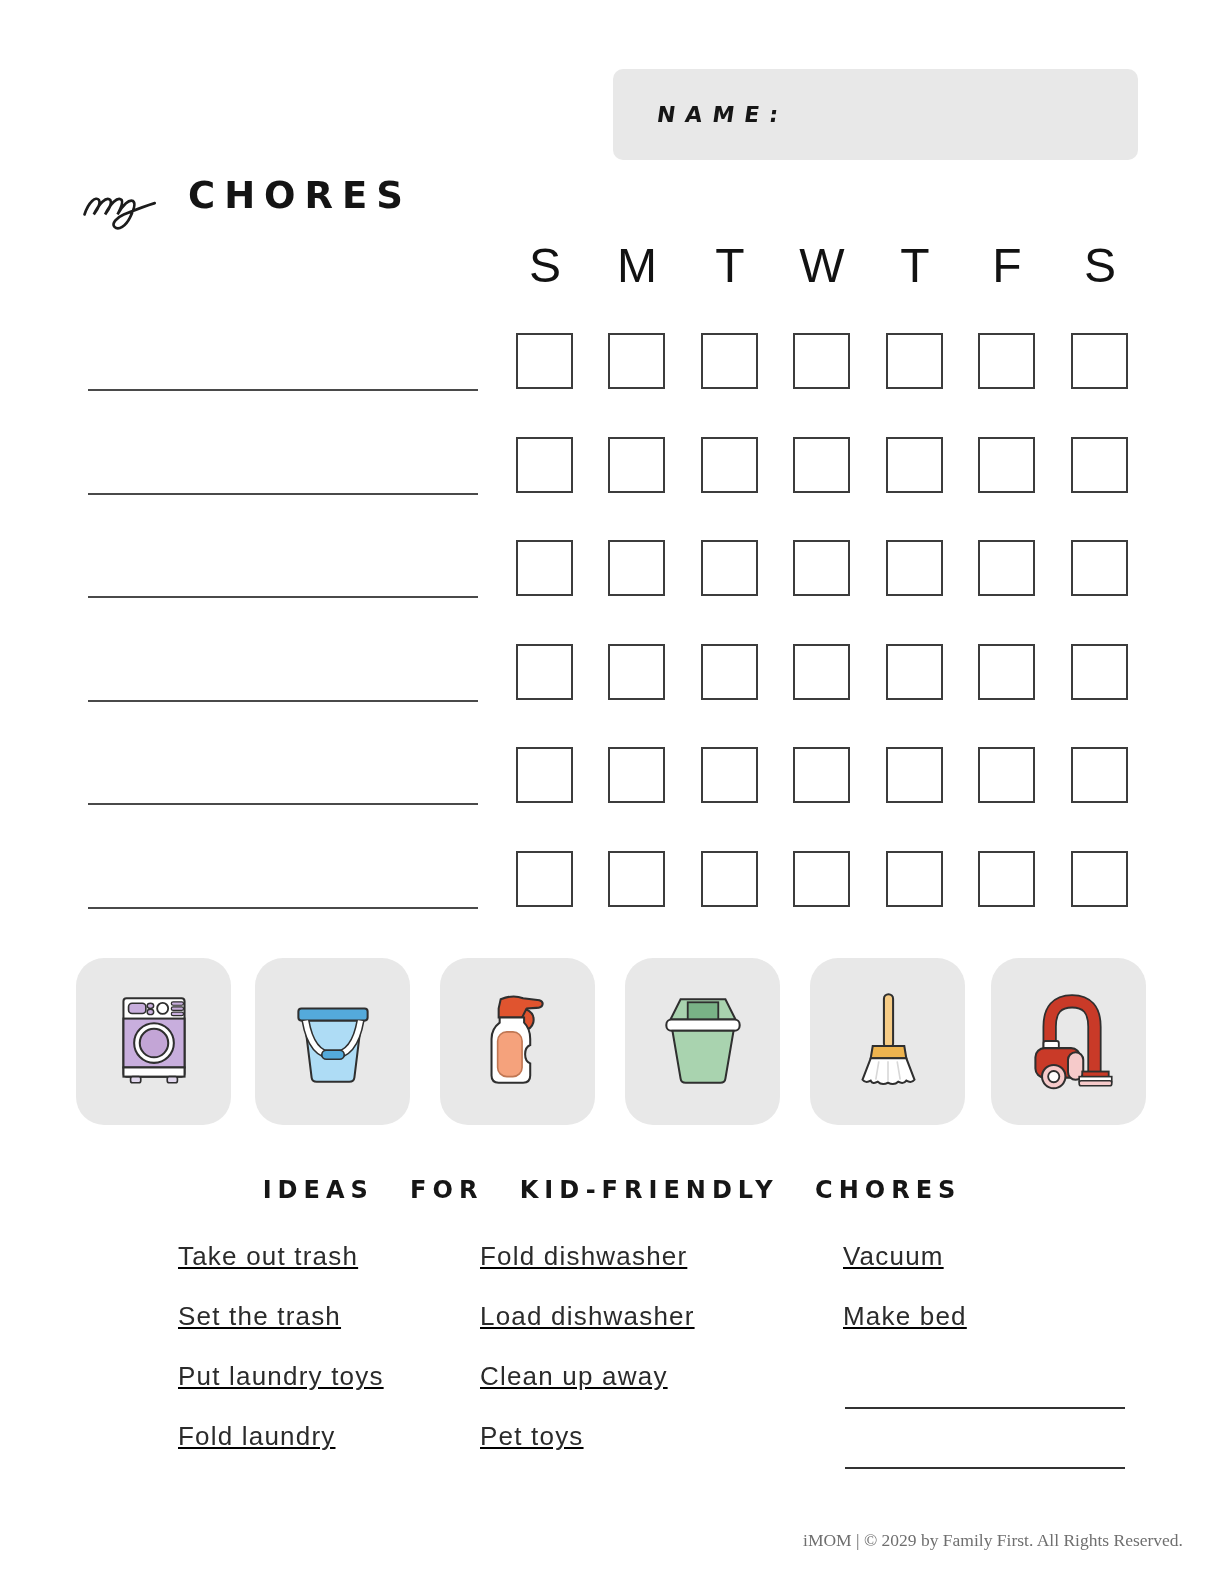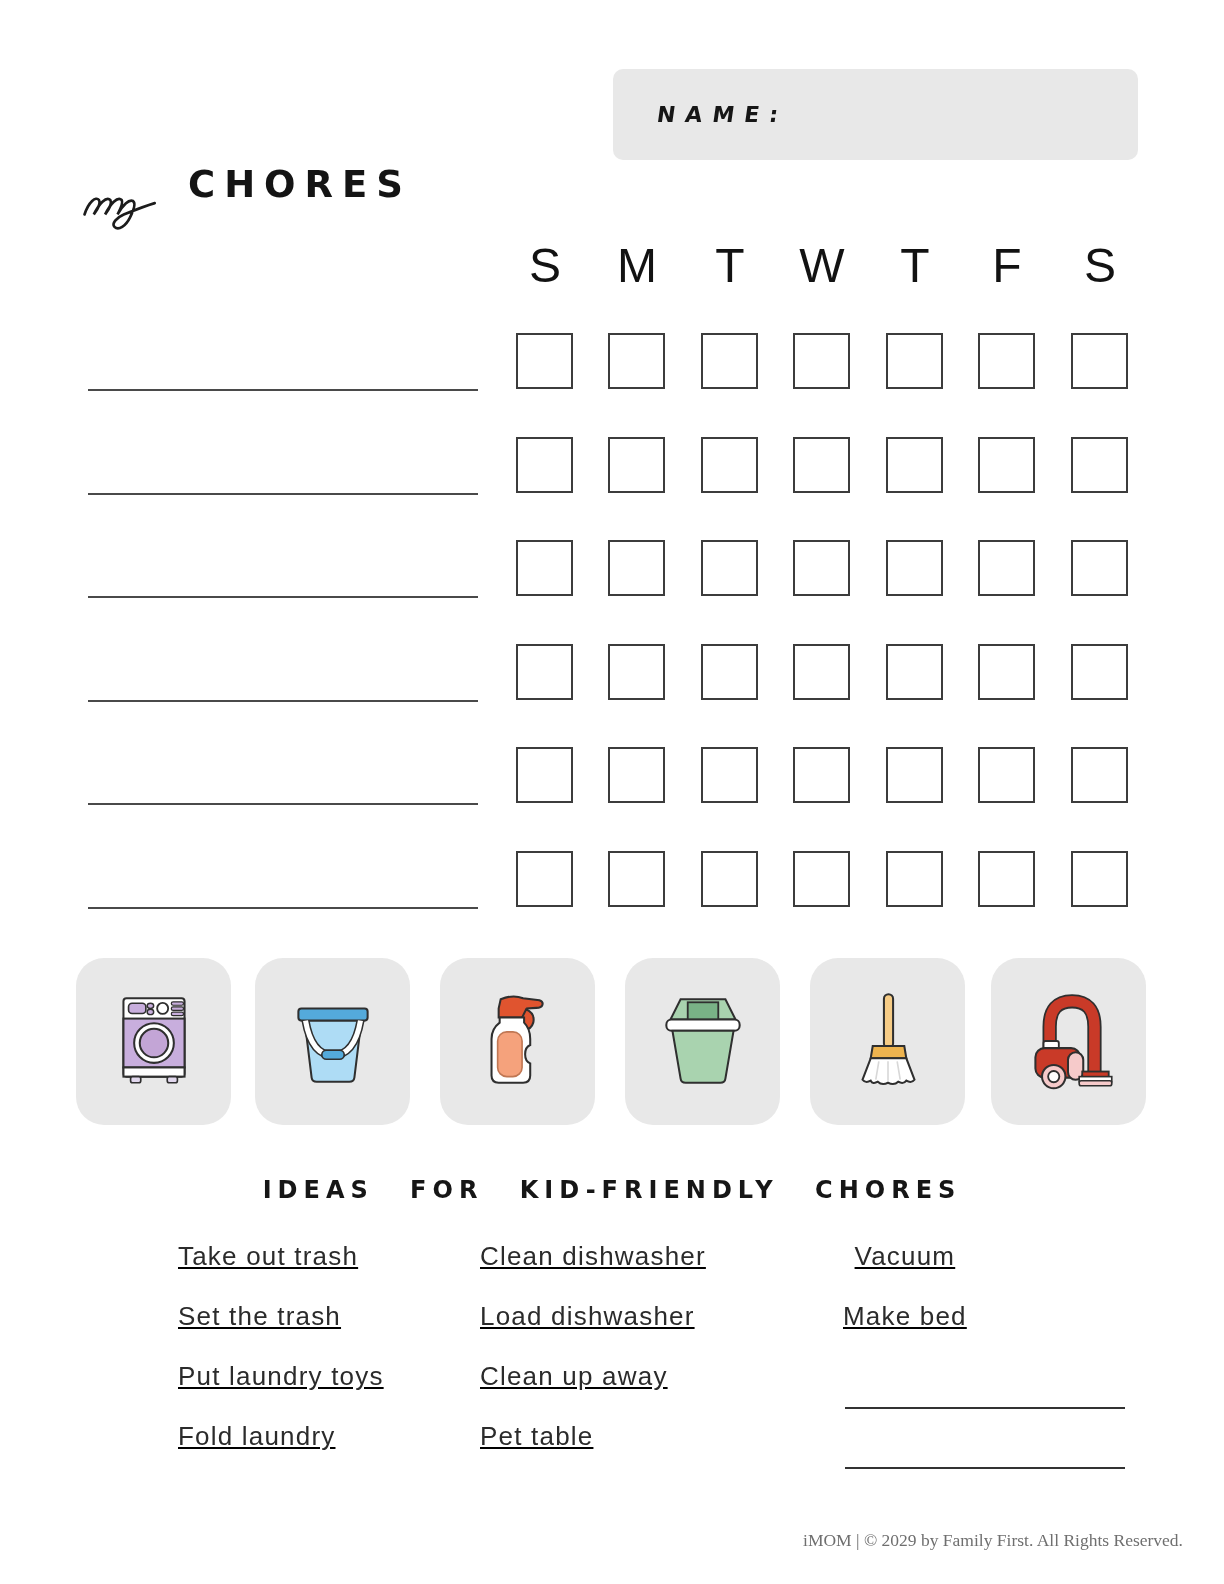--- a/index.html
+++ b/index.html
@@ -13,21 +13,21 @@
     background:#e8e8e8;border-radius:10px;display:flex;align-items:center;
     padding-left:44px;box-sizing:border-box;
   }
   .name-label{
     font-family:"DejaVu Sans",sans-serif;font-weight:700;font-size:22px;
     letter-spacing:10px;transform:skewX(-8deg);color:#161616;
   }
   
   .title-script{position:absolute;left:80px;top:168px;width:104px;height:64px;}
   .title-main{
-    position:absolute;left:188px;top:163px;font-family:"DejaVu Sans",sans-serif;
+    position:absolute;left:188px;top:174px;font-family:"DejaVu Sans",sans-serif;
     font-weight:600;font-size:37px;letter-spacing:9px;color:#141414;
   }
   
   .day-letter{
     position:absolute;top:238px;width:58px;text-align:center;
     font-size:48px;font-weight:400;color:#121212;
   }
   .chore-row{position:absolute;left:0;width:1224px;height:58px;}
   .chore-line{
     position:absolute;left:88px;width:390px;bottom:0;height:0;
@@ -43,21 +43,21 @@
     border-radius:28px;display:flex;align-items:center;justify-content:center;
   }
   .tile svg{display:block;}
   
   .ideas-heading{
     position:absolute;left:0;top:1176px;width:1224px;text-align:center;
     font-family:"DejaVu Sans",sans-serif;font-weight:600;font-size:24px;
     letter-spacing:6px;word-spacing:22px;color:#161616;
   }
   .ideas-col{position:absolute;top:1242px;text-decoration:underline;}
-  .col-1{left:178px;} .col-2{left:480px;} .col-3{left:843px;text-align:center;}
+  .col-1{left:178px;} .col-2{left:480px;} .col-3{left:843px;}
   .idea-item{
     font-size:26px;line-height:28px;margin:0 0 32px 0;
     letter-spacing:1.2px;color:#2b2b2b;
   }
   .blank-line{
     position:absolute;left:845px;width:280px;height:0;
     border-bottom:2px solid #333333;
   }
   .blank-line-1{top:1407px;} .blank-line-2{top:1467px;}
   
@@ -223,24 +223,24 @@
 <div class="ideas-heading">IDEAS FOR KID-FRIENDLY CHORES</div>
 
 <div class="ideas-col col-1">
   <p class="idea-item">Take out trash</p>
   <p class="idea-item">Set the trash</p>
   <p class="idea-item">Put laundry toys</p>
   <p class="idea-item">Fold laundry</p>
 </div>
 
 <div class="ideas-col col-2">
-  <p class="idea-item">Clean dishwasher</p>
+  <p class="idea-item">Fold dishwasher</p>
   <p class="idea-item">Load dishwasher</p>
   <p class="idea-item">Clean up away</p>
-  <p class="idea-item">Pet table</p>
+  <p class="idea-item">Pet toys</p>
 </div>
 
 <div class="ideas-col col-3">
   <p class="idea-item">Vacuum</p>
   <p class="idea-item">Make bed</p>
 </div>
 
 <div class="blank-line blank-line-1"></div>
 <div class="blank-line blank-line-2"></div>
 

